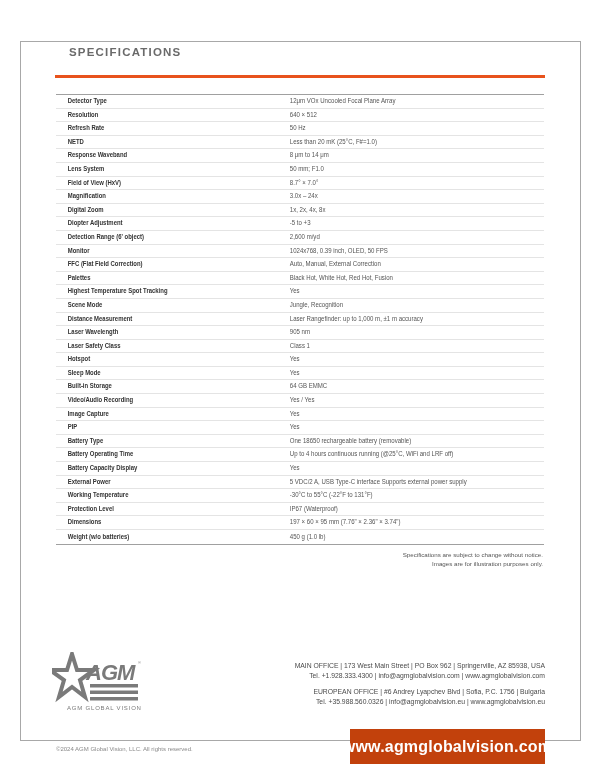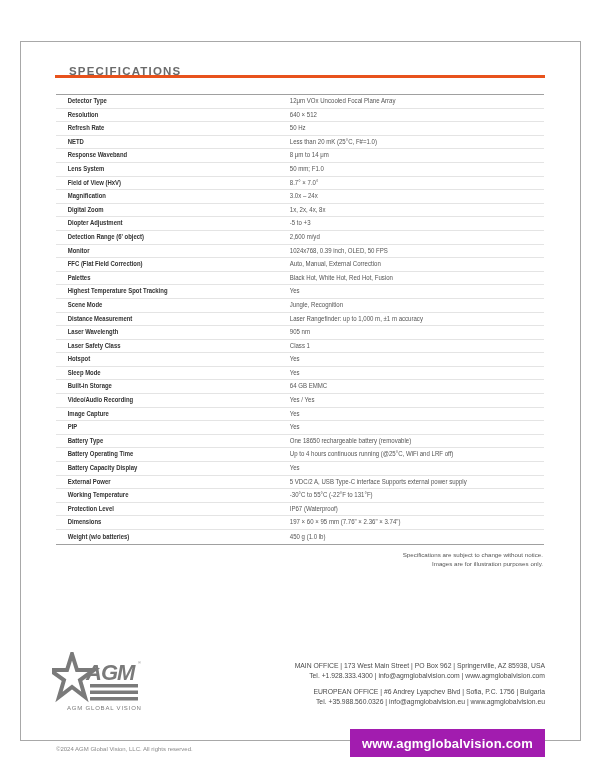--- a/index.html
+++ b/index.html
@@ -9,21 +9,21 @@
     .frame {
       position: absolute;
       left: 20px; top: 41px;
       width: 561px; height: 700px;
       border: 1px solid #a8a8a8;
       background: #fff;
     }
 
     .title {
       position: absolute;
-      left: 69px; top: 65px;
+      left: 69px; top: 46px;
       font-size: 11.5px;
       font-weight: bold;
       letter-spacing: 1.2px;
       color: #6a6a6a;
     }
     .orange-rule {
       position: absolute;
       left: 55px; top: 75px;
       width: 490px; height: 3px;
       background: #e8521c;
@@ -93,25 +93,25 @@
       font-size: 6.8px;
       line-height: 10px;
       color: #4a4a4a;
     }
     .office.main { top: 661px; }
     .office.eu { top: 687px; }
 
     .url-button {
       position: absolute;
       left: 350px; top: 729px;
-      width: 195px; height: 28px;
-      background: #a21caf;
+      width: 195px; height: 35px;
+      background: #c2410c;
       color: #fff;
       font-weight: bold;
-      font-size: 13px;
+      font-size: 16px;
       display: flex; align-items: center; justify-content: center;
       letter-spacing: 0.2px;
       text-decoration: none;
     }
 
     .copyright {
       position: absolute;
       left: 56px; top: 746px;
       font-size: 6px;
       color: #8a8a8a;

